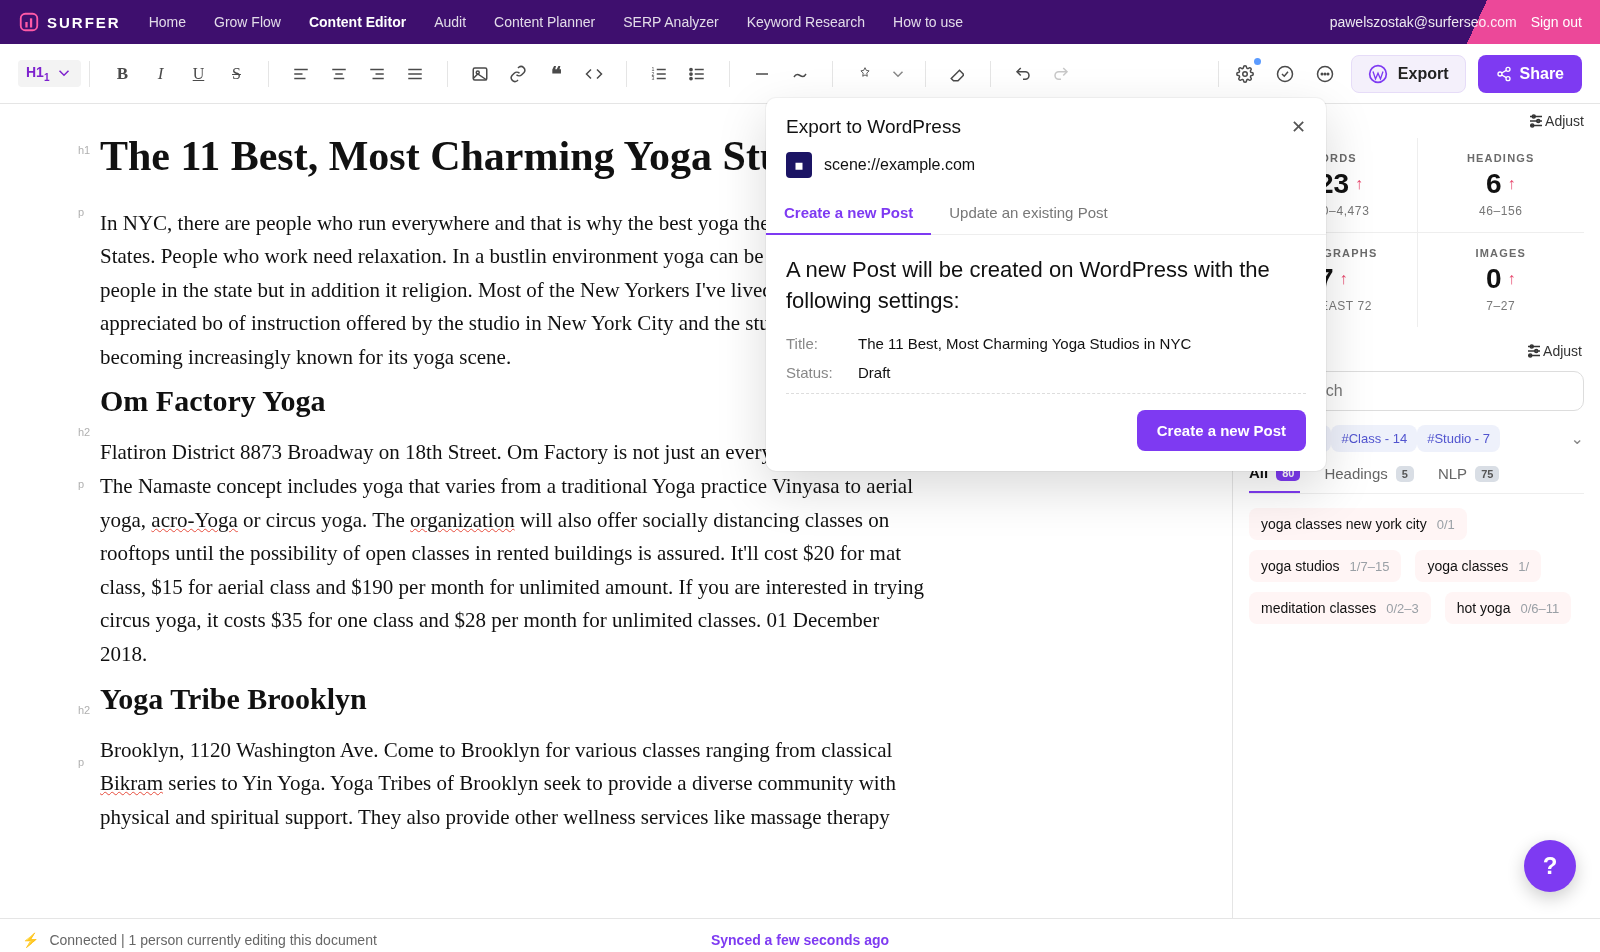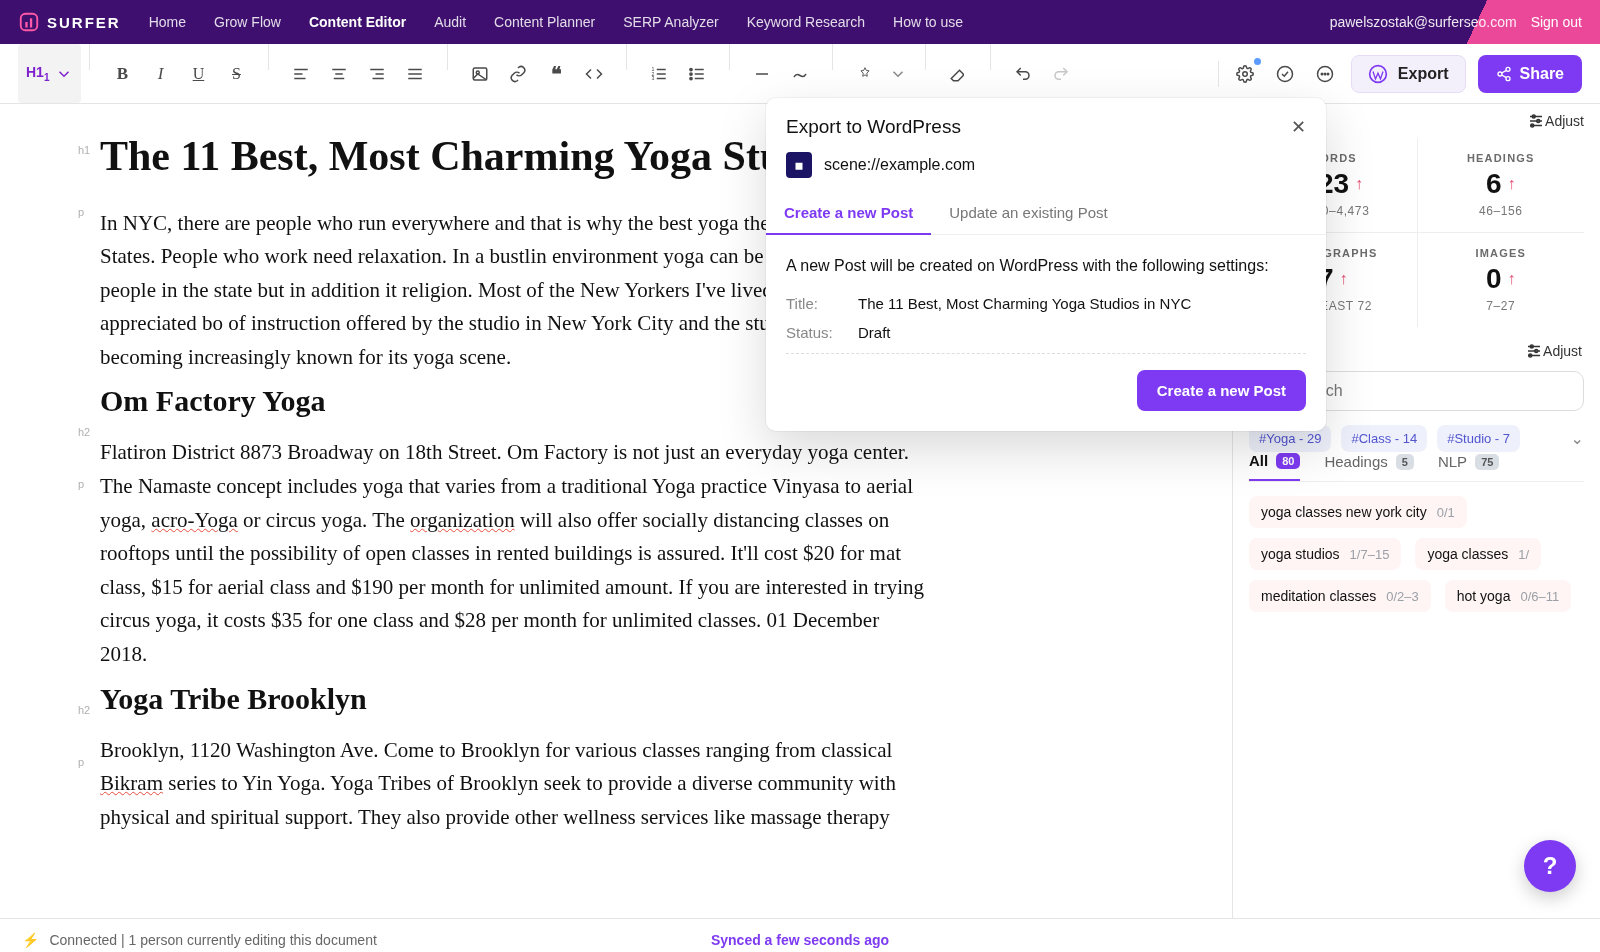--- a/index.html
+++ b/index.html
@@ -8,21 +8,21 @@
 .topbar .logo{display:flex;align-items:center;gap:7px;font-weight:700;letter-spacing:2px;margin-right:28px;font-size:15px}
 .topbar .logo svg{width:22px;height:22px}
 .nav{display:flex;gap:28px;font-size:14px}
 .nav-item{opacity:.85;cursor:pointer}
 .nav-item.active{opacity:1;font-weight:600}
 .top-right{margin-left:auto;display:flex;align-items:center;gap:14px;font-size:14px}
 .top-right .email{opacity:.9}
 .pink-corner{position:absolute;right:0;top:0;width:170px;height:44px;background:linear-gradient(115deg,transparent 0,transparent 30%,#ec4899 30%,#ec4899)}
 .top-right .signout{position:relative;z-index:2;font-weight:500}
 .top-right .email{position:relative;z-index:2}
-.toolbar{height:60px;border-bottom:1px solid #e5e5e5;display:flex;padding:0 18px;gap:8px}
+.toolbar{height:60px;border-bottom:1px solid #e5e5e5;display:flex;align-items:center;padding:0 18px;gap:8px}
 .tb-group{display:flex;align-items:center;gap:10px;padding:0 10px}
 .tb-sep{width:1px;height:26px;background:#e5e5e5}
 .tb-btn{width:28px;height:28px;display:flex;align-items:center;justify-content:center;color:#4a4a4a;cursor:pointer;border-radius:4px}
 .tb-btn svg{width:18px;height:18px;stroke:currentColor;fill:none;stroke-width:2}
 .heading-sel{display:flex;align-items:center;gap:6px;background:#f3f3f3;padding:4px 8px;border-radius:4px;color:#7e22ce;font-weight:600;font-size:14px}
 .toolbar-right{margin-left:auto;display:flex;align-items:center;gap:12px}
 .export-btn{display:flex;align-items:center;gap:10px;background:#f4f0fb;border:1px solid #e6dcf8;border-radius:8px;padding:8px 16px;color:#222;font-weight:600;cursor:pointer}
 .share-btn{display:flex;align-items:center;gap:8px;background:#7e3af2;color:#fff;border-radius:8px;padding:10px 18px;font-weight:600;cursor:pointer}
 .main{display:flex;height:calc(952px - 44px - 52px - 42px)}
 .editor{flex:1;padding:26px 60px 0 100px;overflow:hidden;font-family:Georgia,"Times New Roman",serif;position:relative}
@@ -39,21 +39,21 @@
 .stat .val{font-size:28px;font-weight:600;margin:4px 0;display:flex;align-items:center;justify-content:center;gap:6px}
 .stat .val .arrow{color:#e84a6f;font-size:16px;font-weight:700}
 .stat .sub{font-size:12px;letter-spacing:.6px;color:#777}
 .stat-row2{border-top:1px solid #eee}
 .stat-c2{border-left:1px solid #eee}
 .terms-header{display:flex;align-items:center;justify-content:space-between;padding:14px 2px 10px}
 .terms-header h3{font-size:17px;font-weight:700}
 .adjust{display:flex;align-items:center;gap:0;font-size:14px;color:#333;cursor:pointer}
 .search-box{display:flex;align-items:center;gap:10px;border:1px solid #ddd;border-radius:10px;padding:10px 14px;margin-bottom:14px}
 .search-box input{border:none;outline:none;font-size:16px;flex:1}
-.chiprow{display:flex;gap:10px;align-items:center;margin-bottom:0}
+.chiprow{display:flex;gap:0;align-items:center;margin-bottom:12px}
 .chip{background:#eef1fb;color:#5154cf;font-size:13px;padding:6px 10px;border-radius:8px;cursor:pointer}
 .chev{margin-left:auto;color:#888}
 .tabs{display:flex;gap:24px;border-bottom:1px solid #eee;padding-bottom:0;margin-bottom:14px}
 .tab{display:flex;align-items:center;gap:8px;font-size:15px;color:#666;cursor:pointer;padding-bottom:10px}
 .tab.active{color:#111;border-bottom:2px solid #7e3af2;font-weight:600}
 .pill{background:#7e3af2;color:#fff;font-size:11px;padding:2px 6px;border-radius:5px;font-weight:600}
 .pill.grey{background:#d9dee5;color:#555}
 .termlist{display:flex;flex-wrap:wrap;gap:10px 14px}
 .term{background:#fff5f5;border-radius:8px;padding:8px 12px;font-size:14px;display:flex;gap:10px;align-items:center}
 .term .ratio{color:#9aa0a6;font-size:13px}
@@ -66,21 +66,21 @@
 .modal{position:absolute;left:766px;top:98px;width:560px;background:#fff;border-radius:10px;box-shadow:0 18px 50px rgba(0,0,0,.15), 0 0 0 1px rgba(0,0,0,.04);font-family:-apple-system,sans-serif;overflow:hidden}
 .modal .mh{display:flex;align-items:center;justify-content:space-between;padding:18px 20px 10px}
 .modal .mh h2{font-size:19px;font-weight:400}
 .modal .close{font-size:18px;color:#555;cursor:pointer}
 .modal .site{display:flex;align-items:center;gap:12px;padding:4px 20px 14px}
 .modal .site .ico{width:26px;height:26px;background:#1b1464;border-radius:4px;display:flex;align-items:center;justify-content:center}
 .modal .mtabs{display:flex;border-bottom:1px solid #eee}
 .modal .mtab{padding:12px 18px;font-size:15px;color:#777;cursor:pointer}
 .modal .mtab.active{color:#7e3af2;border-bottom:2px solid #7e3af2;font-weight:600;margin-bottom:-1px}
 .modal .body{padding:20px}
-.modal .desc{font-size:16px;line-height:1.4;margin-bottom:18px}
+.modal .desc{font-size:22px;line-height:1.4;margin-bottom:18px}
 .modal .kv{display:flex;gap:18px;font-size:15px;margin-bottom:12px}
 .modal .kv .k{color:#888;width:54px}
 .modal .dash{border-top:1px dashed #ddd;margin:6px 0 16px}
 .modal .cta{display:flex;justify-content:flex-end}
 .modal .cta button{background:#7e3af2;color:#fff;border:none;padding:12px 20px;border-radius:8px;font-size:15px;font-weight:600;cursor:pointer}
 .ic{width:18px;height:18px}
 </style>
 </head>
 <body>
 

